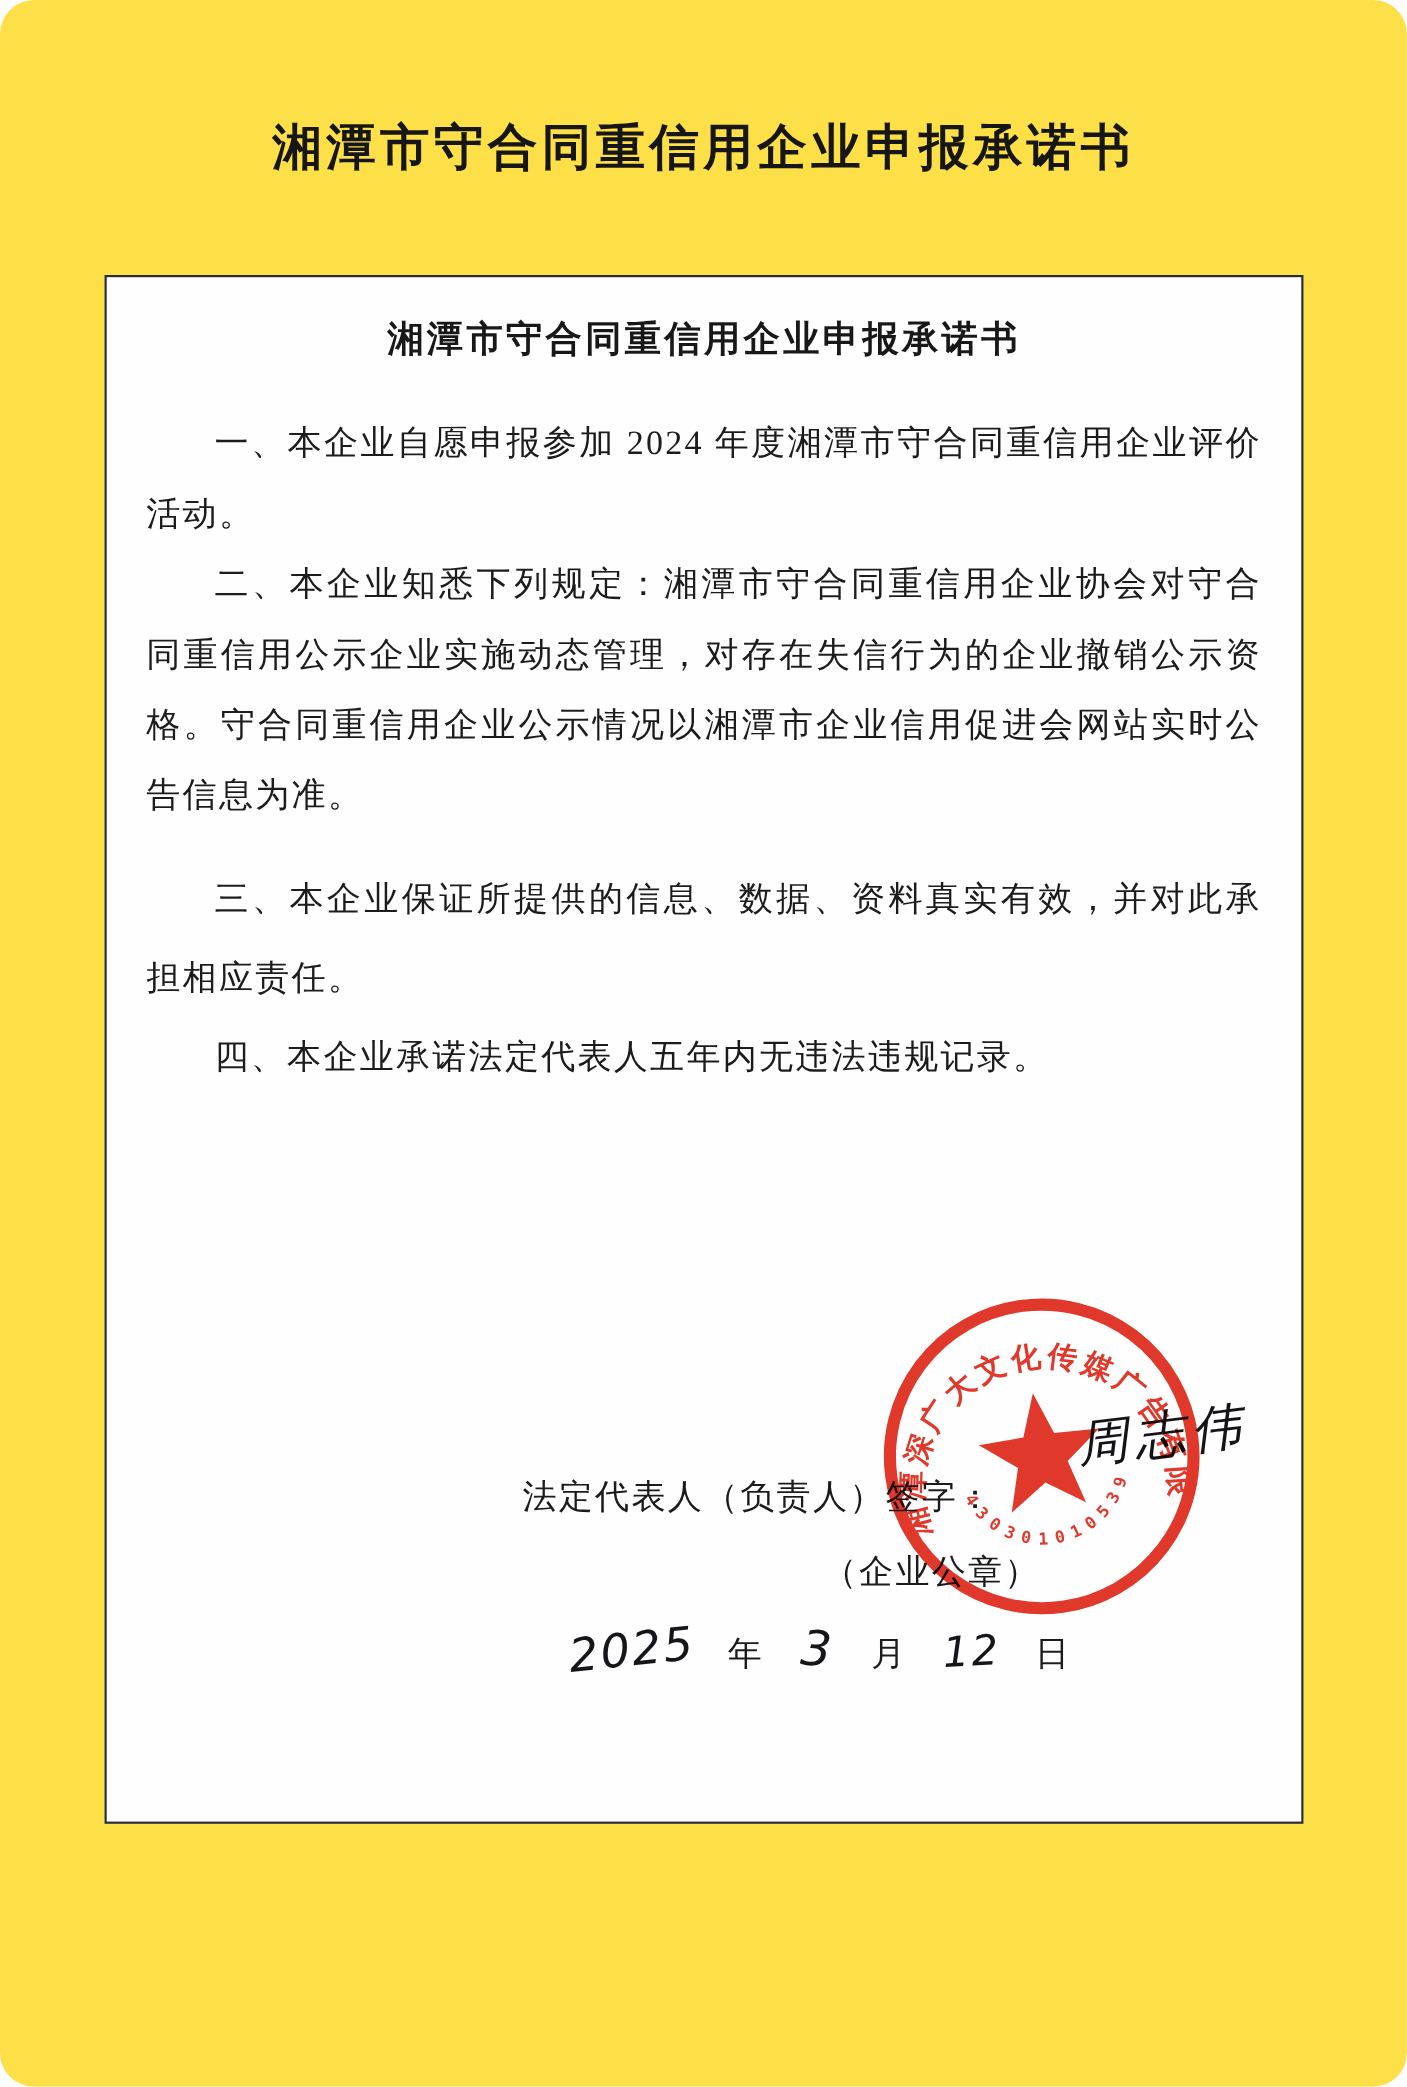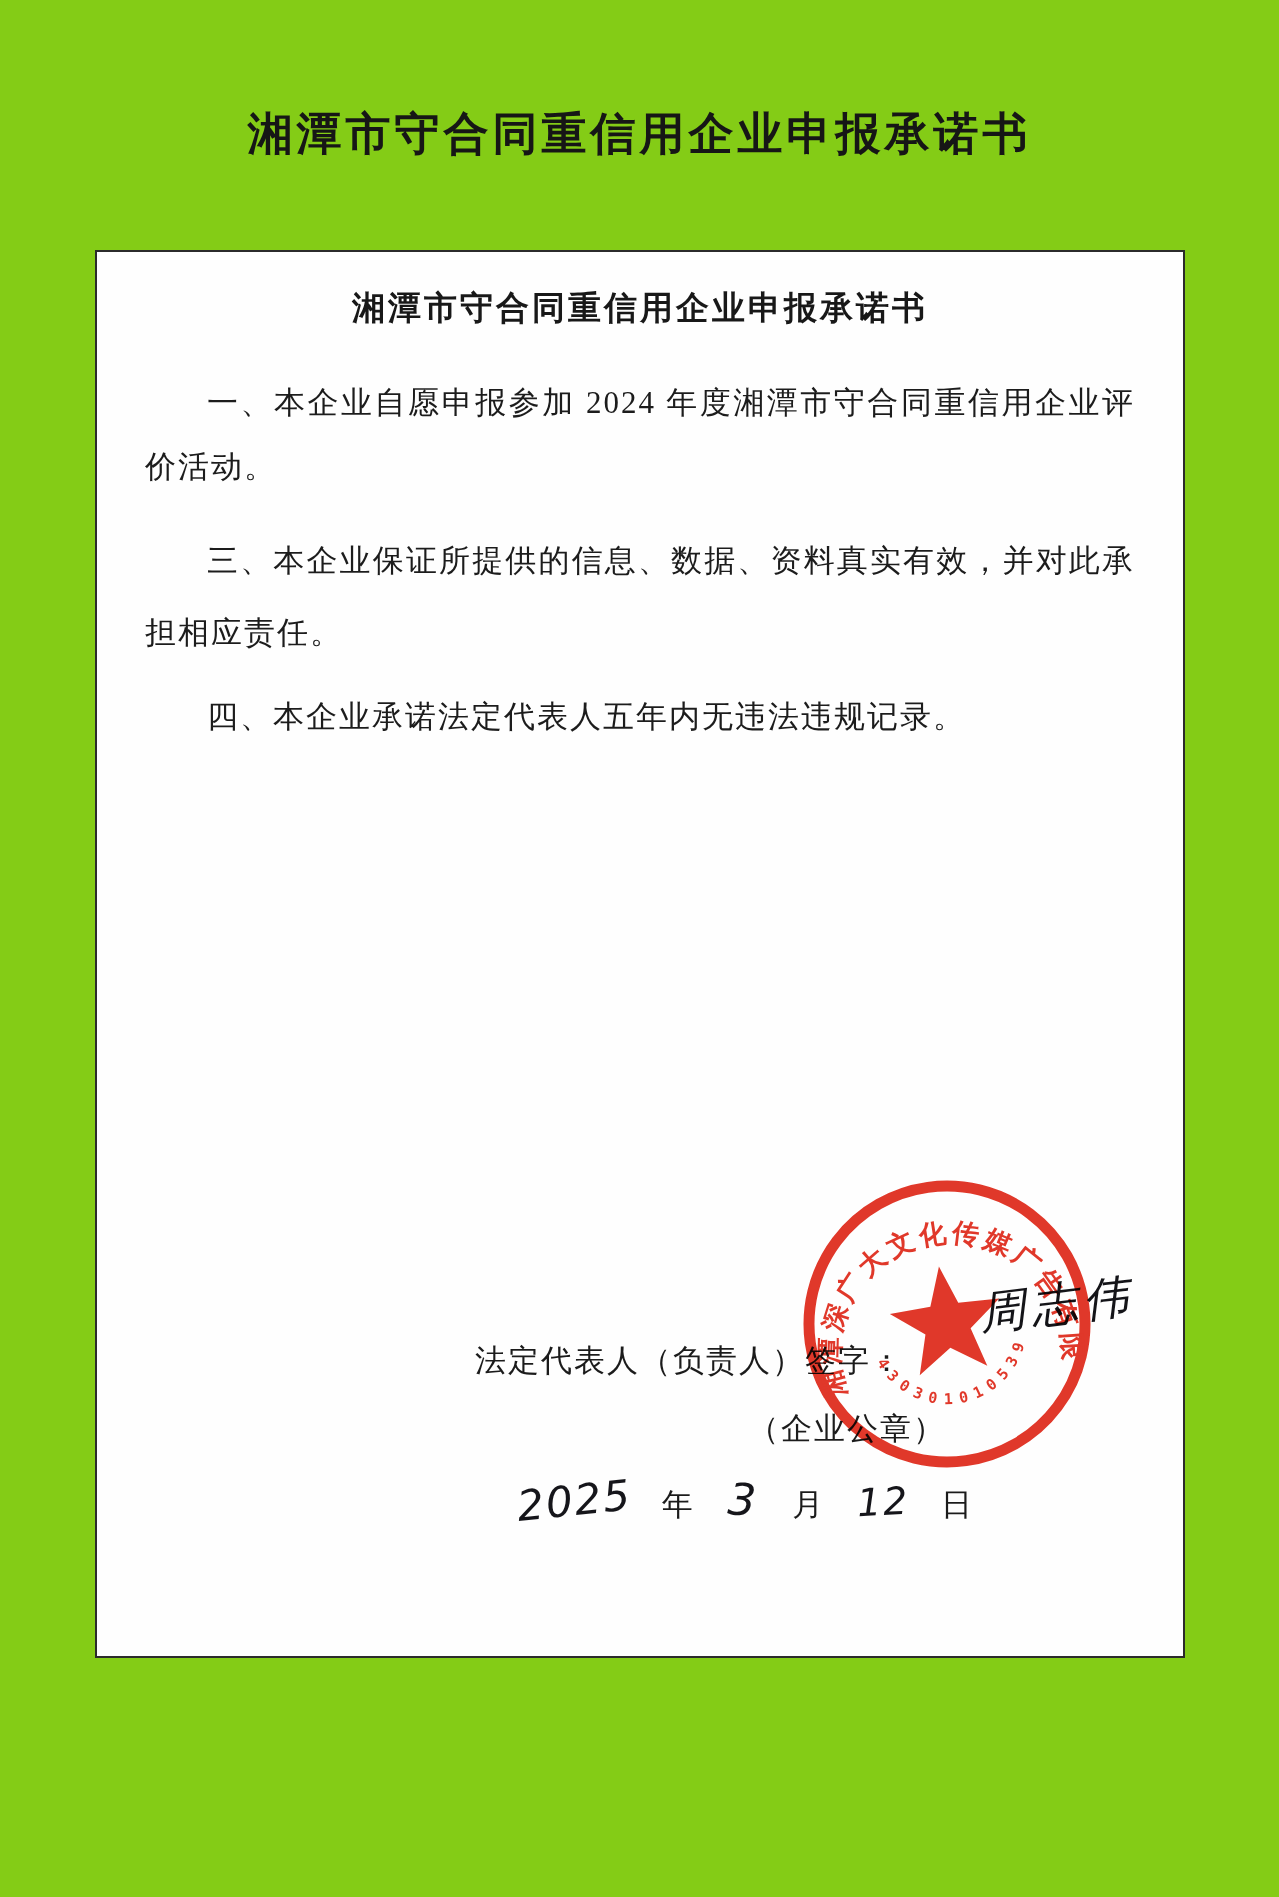--- a/index.html
+++ b/index.html
@@ -3,38 +3,38 @@
 <meta charset="utf-8">
 <style>
   html,body{margin:0;padding:0;}
   body{
     width:1279px;height:1897px;position:relative;
     background:#fdfdfd;
     font-family:"Liberation Serif","DejaVu Serif",serif;
     color:#1b1b1b;
     overflow:hidden;
   }
-  .page{position:absolute;inset:0;background:#84cc16;}
+  .page{position:absolute;inset:0;background:#fde047;border-radius:31px;}
   .main-title{
     position:absolute;top:104px;left:0;width:100%;
     text-align:center;font-size:45px;font-weight:bold;
     letter-spacing:4px;color:#161616;
   }
   .doc-box{
     position:absolute;left:95px;top:250px;width:1090px;height:1408px;
     border:2px solid #2b2b2b;background:#fefefe;
     box-sizing:border-box;
     padding:30px 36px 0 36px;
   }
   .inner-title{
     text-align:center;font-size:33px;font-weight:bold;
     letter-spacing:3px;color:#181818;margin:4px 0 40px 0;
   }
   .body-text p{
-    margin:12px;font-size:31px;letter-spacing:2px;
+    margin:0;font-size:31px;letter-spacing:2px;
     text-align:justify;text-justify:inter-ideograph;
     text-indent:2em;color:#1c1c1c;
   }
   .lh-a{line-height:64px;}
   .lh-b{line-height:72px;}
   .gap-top{margin-top:26px !important;}
   
   .sig-line{
     position:absolute;top:1088px;left:378px;
     font-size:31px;letter-spacing:2px;white-space:nowrap;text-align:center;
@@ -75,20 +75,21 @@
 <div class="page">
 
   <div class="main-title">湘潭市守合同重信用企业申报承诺书</div>
 
   <div class="doc-box">
 
     <div class="inner-title">湘潭市守合同重信用企业申报承诺书</div>
 
     <div class="body-text">
       <p class="lh-a">一、本企业自愿申报参加 2024 年度湘潭市守合同重信用企业评价活动。</p>
+      <p class="lh-a">二、本企业知悉下列规定：湘潭市守合同重信用企业协会对守合同重信用公示企业实施动态管理，对存在失信行为的企业撤销公示资格。守合同重信用企业公示情况以湘潭市企业信用促进会网站实时公告信息为准。</p>
       <p class="lh-b gap-top">三、本企业保证所提供的信息、数据、资料真实有效，并对此承担相应责任。</p>
       <p class="lh-b">四、本企业承诺法定代表人五年内无违法违规记录。</p>
     </div>
 
     <div class="sig-line">法定代表人（负责人）签字：</div>
 
     <div class="hand-signature">周志伟</div>
 
     <div class="seal-label">（企业公章）</div>
 

